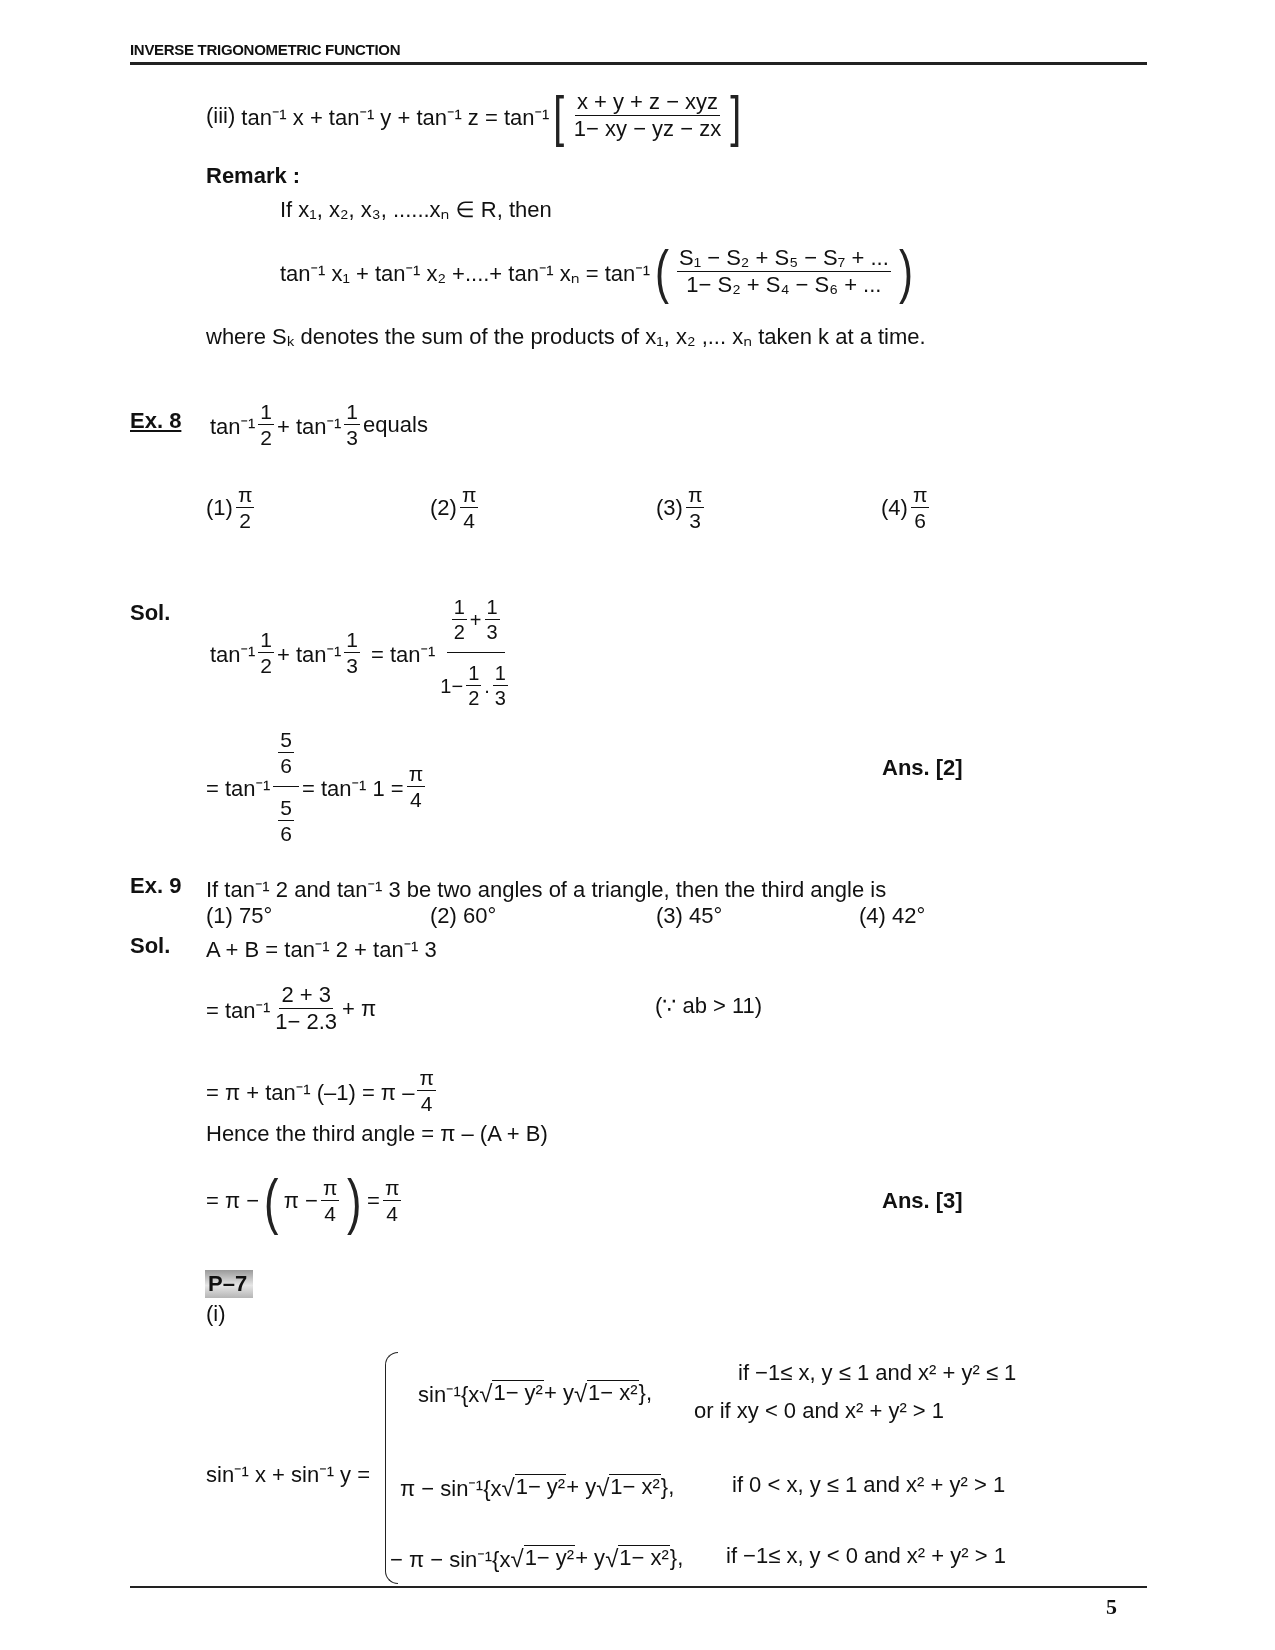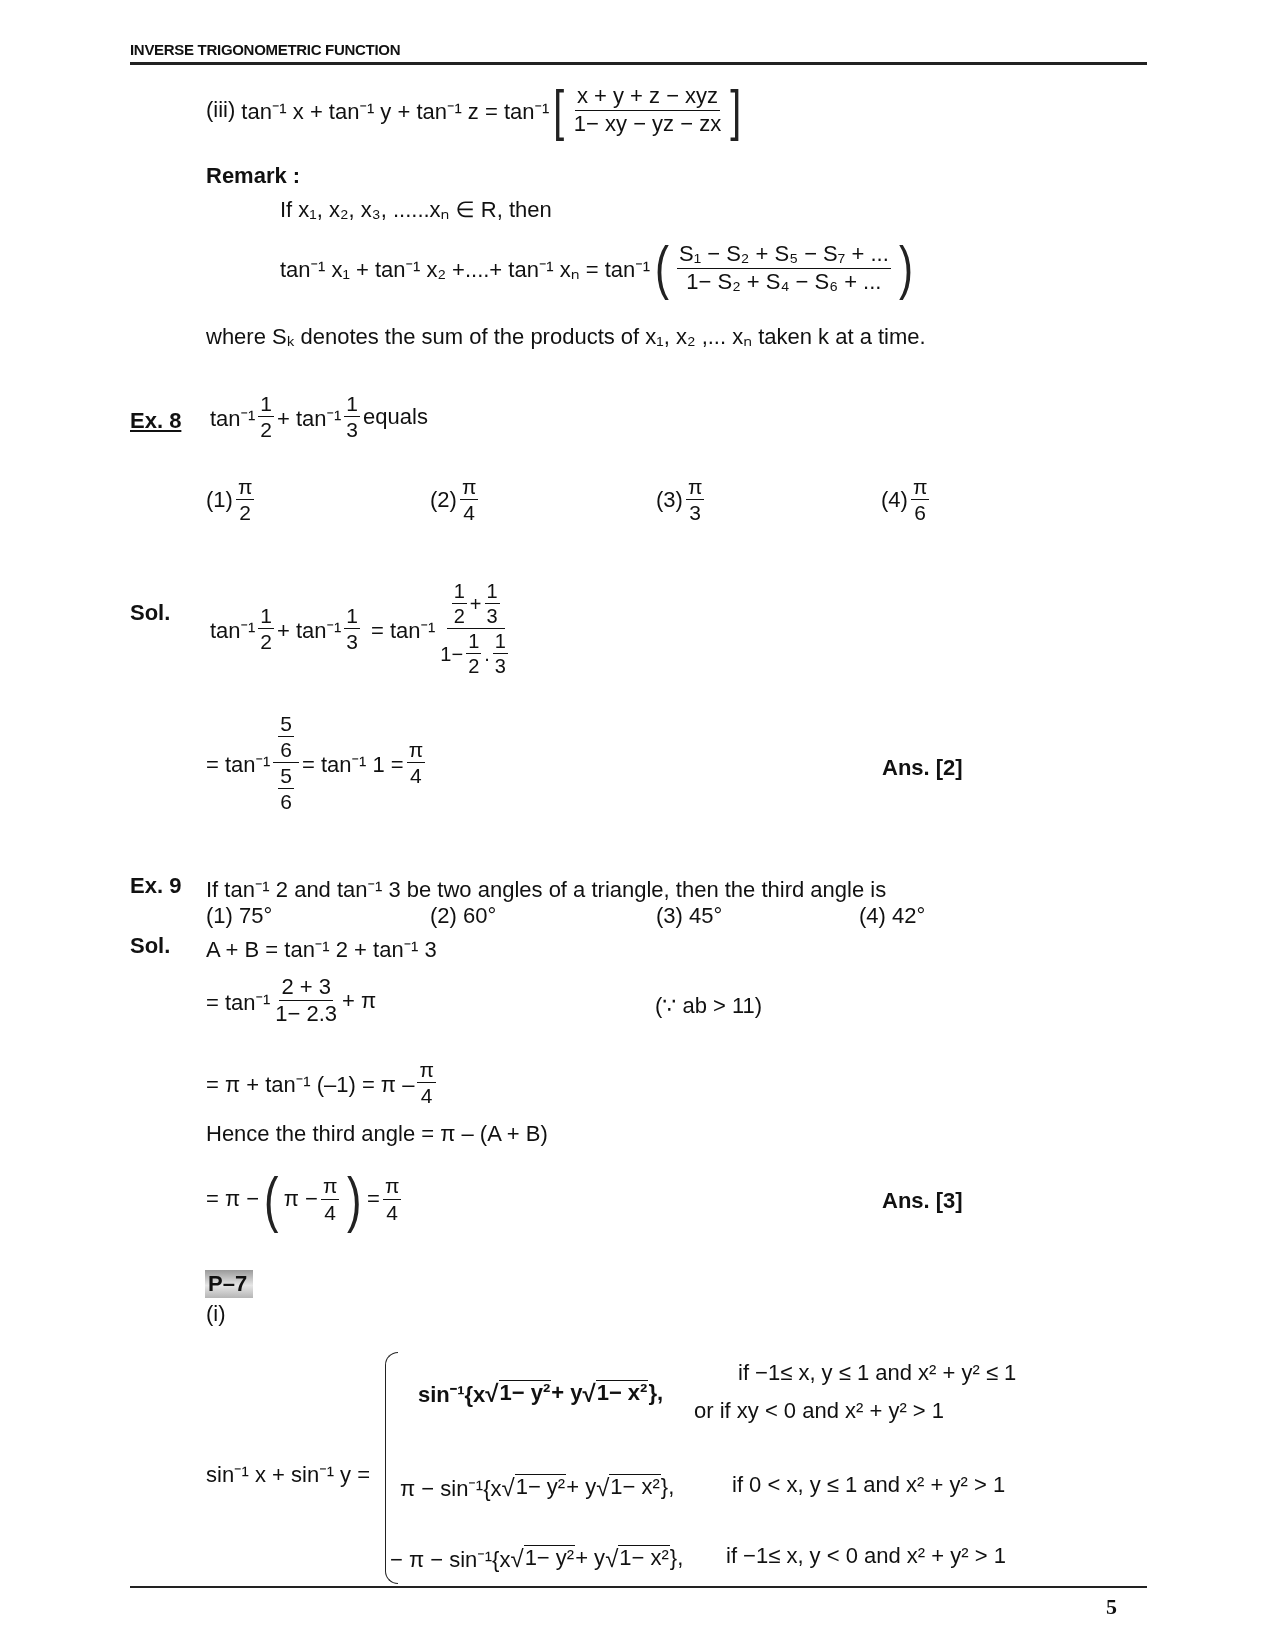--- a/index.html
+++ b/index.html
@@ -2,21 +2,21 @@
 <html><head>
 <meta charset="utf-8">
 <style>
   html, body { margin:0; padding:0; background:#ffffff; }
   body { width:1275px; height:1650px; position:relative; overflow:hidden;
          font-family:"Liberation Sans", sans-serif; color:#111; font-size:22px; }
   .abs { position:absolute; white-space:nowrap; }
   .hdr { font-weight:bold; font-size:15px; letter-spacing:-0.3px; }
   .rule { position:absolute; background:#222; }
   .b { font-weight:bold; }
-  .frac { display:inline-flex; flex-direction:column; align-items:center; vertical-align:middle; margin:0 3px; line-height:1.1;text-align:center; }
+  .frac { display:inline-flex; flex-direction:column; align-items:center; vertical-align:middle; margin:8px 3px; line-height:1.1;text-align:center; }
   .frac > .num { border-bottom:1.5px solid #111; padding:0 2px 1px; }
   .frac > .den { padding:1px 2px 0; }
   .frac.sm { font-size:21px; }
   .row { display:inline-flex; align-items:center; }
   .bigbr { font-size:48px; font-weight:200; line-height:1; margin:0 2px; color:#222; transform:scaleX(0.7); display:inline-block; }
   .sqwrap { display:inline-flex; align-items:flex-end; }
   .rad { font-size:24px; line-height:1; }
   .radc { border-top:1.3px solid #111; padding:0 1px; line-height:1.1; }
   .badge { background:linear-gradient(#9a9a9a,#e6e6e6 55%,#b5b5b5); font-weight:bold; padding:1px 6px 1px 3px; }
   .brace { position:absolute; border:1.5px solid #222; border-right:none; border-radius:14px 0 0 14px; }
@@ -195,21 +195,21 @@
     </span>
 </div>
 <div class="abs b" style="left:882px; top:1188px;">Ans. [3]</div>
 
 <div class="abs badge" style="left:205px; top:1270px;">P–7</div>
 <div class="abs" style="left:206px; top:1301px;">(i)</div>
 
 <div class="abs" style="left:206px; top:1458px;">sin⁻¹ x + sin⁻¹ y =</div>
 <div class="brace" style="left:385px; top:1352px; width:12px; height:230px;"></div>
 
-<div class="abs row" style="left:418px; top:1378px;font-weight:bold;">
+<div class="abs row" style="left:418px; top:1378px;">
   <span>sin⁻¹{x</span>
   <span class="sqwrap">
       <span class="rad">√</span>
       <span class="radc">1− y²</span>
     </span>
   <span>+ y</span>
   <span class="sqwrap">
       <span class="rad">√</span>
       <span class="radc">1− x²</span>
     </span>

